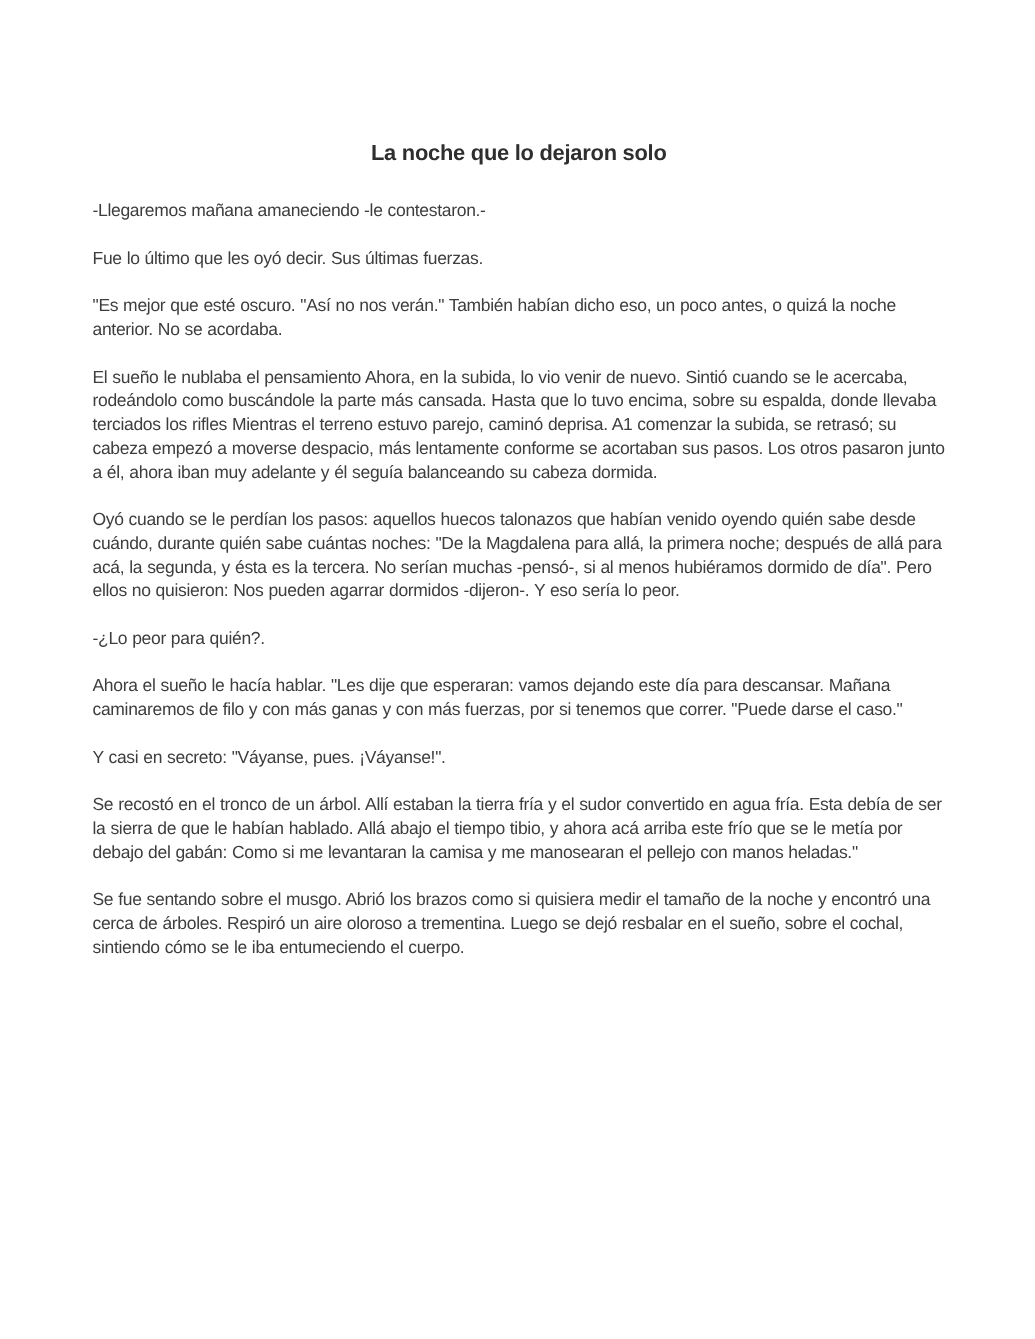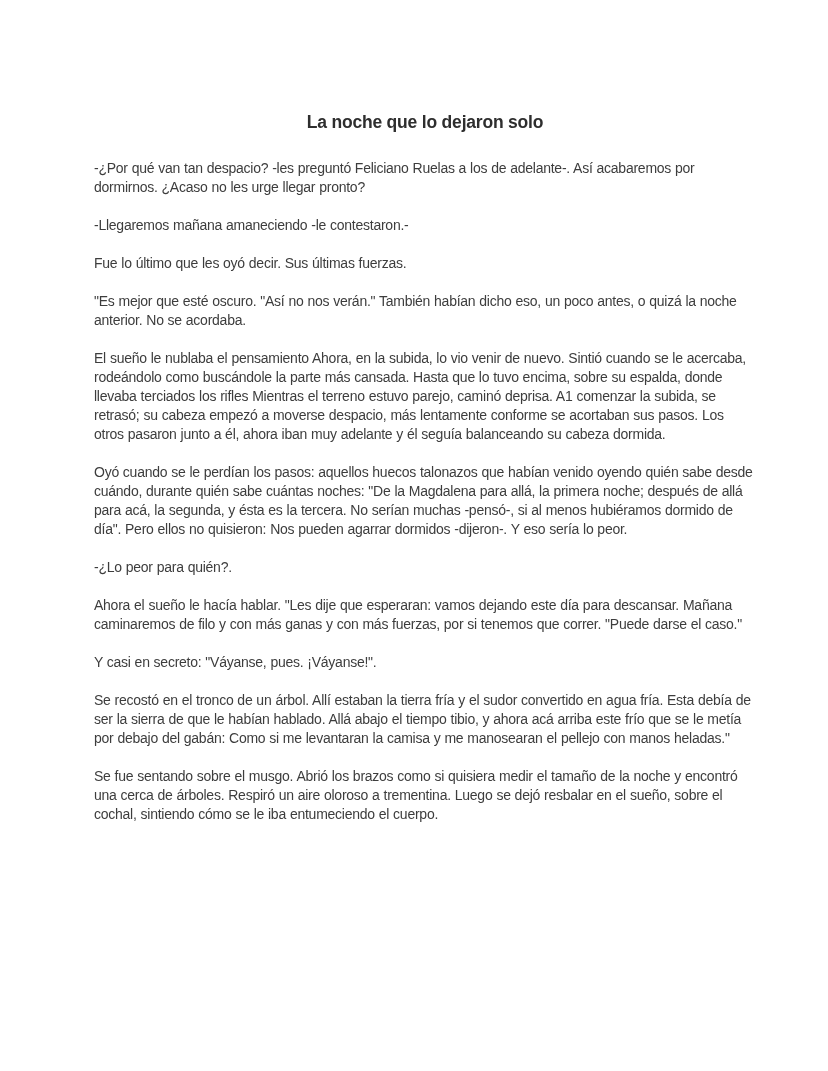--- a/index.html
+++ b/index.html
@@ -11,21 +11,21 @@
   .page {
     position: relative;
     width: 828px;
     height: 1071px;
     margin: 0 auto;
     background: #ffffff;
     font-family: "Liberation Sans", "DejaVu Sans", sans-serif;
     color: #3d3d3d;
     overflow: hidden;
     box-sizing: border-box;
-    padding: 111px 72px 0 94px;
+    padding: 111px 72px 0 74px;
   }
   .doc-title {
     margin: 0 0 26px 0;
     text-align: center;
     font-size: 17.5px;
     line-height: 22px;
     font-weight: 700;
     color: #2e2e2e;
     letter-spacing: -0.2px;
   }
@@ -39,21 +39,20 @@
     color: #3d3d3d;
   }
 </style>
 </head>
 <body>
 
 <div class="page">
   <h1 class="doc-title">La noche que lo dejaron solo</h1>
 
   <div class="doc-body">
-    <p>-¿Por qué van tan despacio? -les preguntó Feliciano Ruelas a los de adelante-. Así acabaremos por dormirnos. ¿Acaso no les urge llegar pronto?</p>
     <p>-Llegaremos mañana amaneciendo -le contestaron.-</p>
     <p>Fue lo último que les oyó decir. Sus últimas fuerzas.</p>
     <p>"Es mejor que esté oscuro. "Así no nos verán." También habían dicho eso, un poco antes, o quizá la noche anterior. No se acordaba.</p>
     <p>El sueño le nublaba el pensamiento Ahora, en la subida, lo vio venir de nuevo. Sintió cuando se le acercaba, rodeándolo como buscándole la parte más cansada. Hasta que lo tuvo encima, sobre su espalda, donde llevaba terciados los rifles Mientras el terreno estuvo parejo, caminó deprisa. A1 comenzar la subida, se retrasó; su cabeza empezó a moverse despacio, más lentamente conforme se acortaban sus pasos. Los otros pasaron junto a él, ahora iban muy adelante y él seguía balanceando su cabeza dormida.</p>
     <p>Oyó cuando se le perdían los pasos: aquellos huecos talonazos que habían venido oyendo quién sabe desde cuándo, durante quién sabe cuántas noches: "De la Magdalena para allá, la primera noche; después de allá para acá, la segunda, y ésta es la tercera. No serían muchas -pensó-, si al menos hubiéramos dormido de día". Pero ellos no quisieron: Nos pueden agarrar dormidos -dijeron-. Y eso sería lo peor.</p>
     <p>-¿Lo peor para quién?.</p>
     <p>Ahora el sueño le hacía hablar. "Les dije que esperaran: vamos dejando este día para descansar. Mañana caminaremos de filo y con más ganas y con más fuerzas, por si tenemos que correr. "Puede darse el caso."</p>
     <p>Y casi en secreto: "Váyanse, pues. ¡Váyanse!".</p>
     <p>Se recostó en el tronco de un árbol. Allí estaban la tierra fría y el sudor convertido en agua fría. Esta debía de ser la sierra de que le habían hablado. Allá abajo el tiempo tibio, y ahora acá arriba este frío que se le metía por debajo del gabán: Como si me levantaran la camisa y me manosearan el pellejo con manos heladas."</p>
     <p>Se fue sentando sobre el musgo. Abrió los brazos como si quisiera medir el tamaño de la noche y encontró una cerca de árboles. Respiró un aire oloroso a trementina. Luego se dejó resbalar en el sueño, sobre el cochal, sintiendo cómo se le iba entumeciendo el cuerpo.</p>

